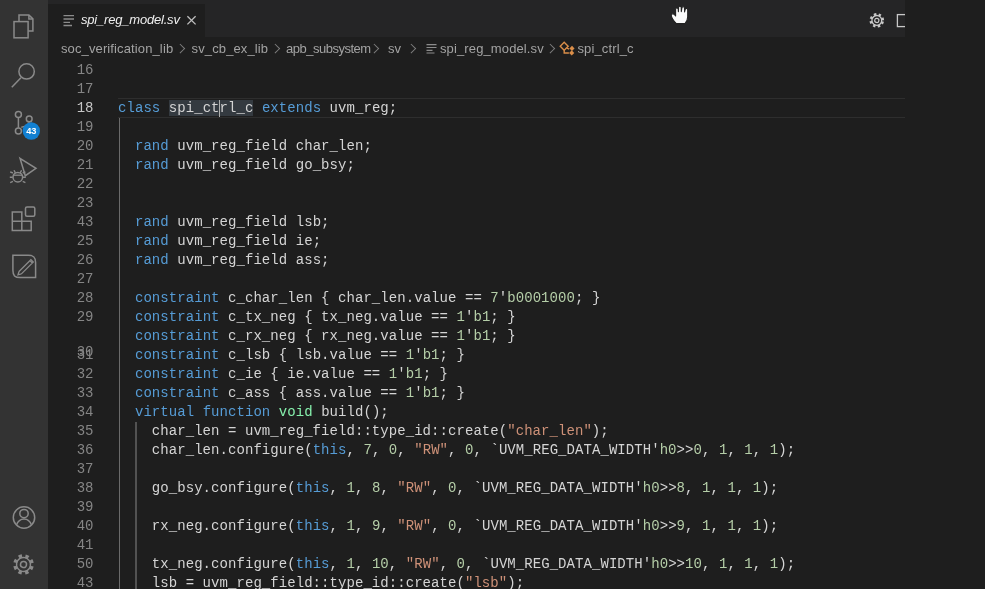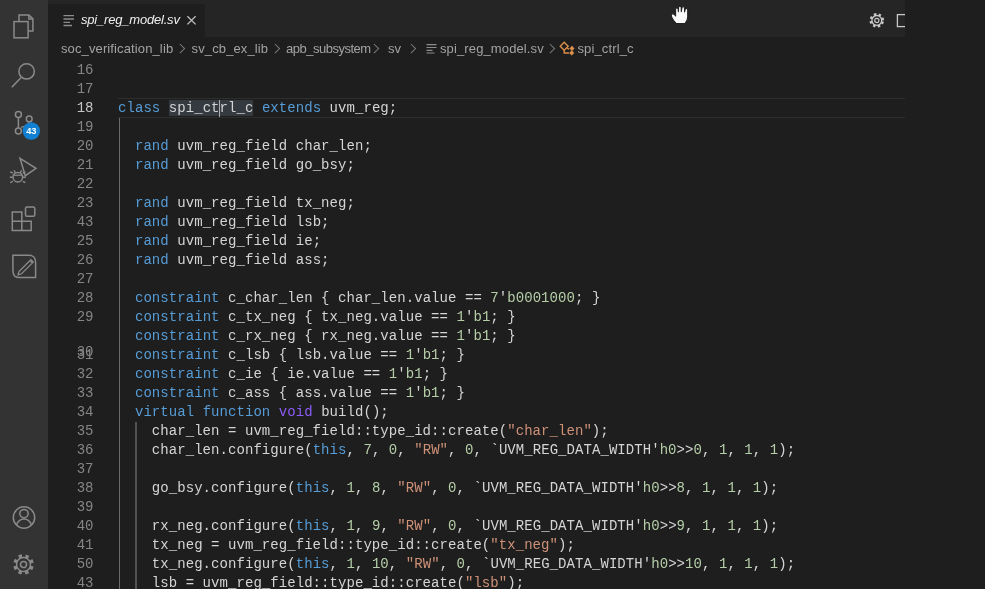--- a/index.html
+++ b/index.html
@@ -56,54 +56,52 @@
 <div class="num" style="top:80px">17</div>
 <div class="num anum" style="top:99px">18</div>
 <div class="code" style="top:99px"><i style="color:#569CD6">class</i> <span class="hl">spi_ctrl_c</span> <i style="color:#569CD6">extends</i> uvm_reg;</div>
 <div class="num" style="top:118px">19</div>
 <div class="num" style="top:137px">20</div>
 <div class="code" style="top:137px">  <i style="color:#569CD6">rand</i> uvm_reg_field char_len;</div>
 <div class="num" style="top:156px">21</div>
 <div class="code" style="top:156px">  <i style="color:#569CD6">rand</i> uvm_reg_field go_bsy;</div>
 <div class="num" style="top:175px">22</div>
 <div class="num" style="top:194px">23</div>
-<div class="code" style="top:194px">  <i style="color:#569CD6">rand</i> uvm_reg_field tx_neg;</div>
 <div class="num" style="top:213px">43</div>
 <div class="code" style="top:213px">  <i style="color:#569CD6">rand</i> uvm_reg_field lsb;</div>
 <div class="num" style="top:232px">25</div>
 <div class="code" style="top:232px">  <i style="color:#569CD6">rand</i> uvm_reg_field ie;</div>
 <div class="num" style="top:251px">26</div>
 <div class="code" style="top:251px">  <i style="color:#569CD6">rand</i> uvm_reg_field ass;</div>
 <div class="num" style="top:270px">27</div>
 <div class="num" style="top:289px">28</div>
 <div class="code" style="top:289px">  <i style="color:#569CD6">constraint</i> c_char_len { char_len.value == <i style="color:#B5CEA8">7</i>'<i style="color:#B5CEA8">b0001000</i>; }</div>
 <div class="num" style="top:308px">29</div>
 <div class="code" style="top:308px">  <i style="color:#569CD6">constraint</i> c_tx_neg { tx_neg.value == <i style="color:#B5CEA8">1</i>'<i style="color:#B5CEA8">b1</i>; }</div>
 <div class="num" style="top:343px">30</div>
 <div class="code" style="top:327px">  <i style="color:#569CD6">constraint</i> c_rx_neg { rx_neg.value == <i style="color:#B5CEA8">1</i>'<i style="color:#B5CEA8">b1</i>; }</div>
 <div class="num" style="top:346px">31</div>
 <div class="code" style="top:346px">  <i style="color:#569CD6">constraint</i> c_lsb { lsb.value == <i style="color:#B5CEA8">1</i>'<i style="color:#B5CEA8">b1</i>; }</div>
 <div class="num" style="top:365px">32</div>
 <div class="code" style="top:365px">  <i style="color:#569CD6">constraint</i> c_ie { ie.value == <i style="color:#B5CEA8">1</i>'<i style="color:#B5CEA8">b1</i>; }</div>
 <div class="num" style="top:384px">33</div>
 <div class="code" style="top:384px">  <i style="color:#569CD6">constraint</i> c_ass { ass.value == <i style="color:#B5CEA8">1</i>'<i style="color:#B5CEA8">b1</i>; }</div>
 <div class="num" style="top:403px">34</div>
-<div class="code" style="top:403px">  <i style="color:#569CD6">virtual</i> <i style="color:#569CD6">function</i> <i style="color:#8b5cf6">void</i> build();</div>
+<div class="code" style="top:403px">  <i style="color:#569CD6">virtual</i> <i style="color:#569CD6">function</i> <i style="color:#86efac">void</i> build();</div>
 <div class="num" style="top:422px">35</div>
 <div class="code" style="top:422px">    char_len = uvm_reg_field::type_id::create(<i style="color:#CE9178">"char_len"</i>);</div>
 <div class="num" style="top:441px">36</div>
 <div class="code" style="top:441px">    char_len.configure(<i style="color:#569CD6">this</i>, <i style="color:#B5CEA8">7</i>, <i style="color:#B5CEA8">0</i>, <i style="color:#CE9178">"RW"</i>, <i style="color:#B5CEA8">0</i>, `UVM_REG_DATA_WIDTH'<i style="color:#B5CEA8">h0</i>&gt;&gt;<i style="color:#B5CEA8">0</i>, <i style="color:#B5CEA8">1</i>, <i style="color:#B5CEA8">1</i>, <i style="color:#B5CEA8">1</i>);</div>
 <div class="num" style="top:460px">37</div>
 <div class="num" style="top:479px">38</div>
 <div class="code" style="top:479px">    go_bsy.configure(<i style="color:#569CD6">this</i>, <i style="color:#B5CEA8">1</i>, <i style="color:#B5CEA8">8</i>, <i style="color:#CE9178">"RW"</i>, <i style="color:#B5CEA8">0</i>, `UVM_REG_DATA_WIDTH'<i style="color:#B5CEA8">h0</i>&gt;&gt;<i style="color:#B5CEA8">8</i>, <i style="color:#B5CEA8">1</i>, <i style="color:#B5CEA8">1</i>, <i style="color:#B5CEA8">1</i>);</div>
 <div class="num" style="top:498px">39</div>
 <div class="num" style="top:517px">40</div>
 <div class="code" style="top:517px">    rx_neg.configure(<i style="color:#569CD6">this</i>, <i style="color:#B5CEA8">1</i>, <i style="color:#B5CEA8">9</i>, <i style="color:#CE9178">"RW"</i>, <i style="color:#B5CEA8">0</i>, `UVM_REG_DATA_WIDTH'<i style="color:#B5CEA8">h0</i>&gt;&gt;<i style="color:#B5CEA8">9</i>, <i style="color:#B5CEA8">1</i>, <i style="color:#B5CEA8">1</i>, <i style="color:#B5CEA8">1</i>);</div>
 <div class="num" style="top:536px">41</div>
-<div class="code" style="top:536px">    tx_neg = uvm_reg_field::type_id::create(<i style="color:#CE9178">"tx_neg"</i>);</div>
 <div class="num" style="top:555px">50</div>
 <div class="code" style="top:555px">    tx_neg.configure(<i style="color:#569CD6">this</i>, <i style="color:#B5CEA8">1</i>, <i style="color:#B5CEA8">10</i>, <i style="color:#CE9178">"RW"</i>, <i style="color:#B5CEA8">0</i>, `UVM_REG_DATA_WIDTH'<i style="color:#B5CEA8">h0</i>&gt;&gt;<i style="color:#B5CEA8">10</i>, <i style="color:#B5CEA8">1</i>, <i style="color:#B5CEA8">1</i>, <i style="color:#B5CEA8">1</i>);</div>
 <div class="num" style="top:574px">43</div>
 <div class="code" style="top:574px">    lsb = uvm_reg_field::type_id::create(<i style="color:#CE9178">"lsb"</i>);</div>
 <div id="guideA"></div>
     <div id="guideB"></div>
 <div id="cursor"></div>
 <div id="ruler"></div>
 <div class="mark" style="left:961px;top:99px;width:16px;height:3px;background:#8F8F8F"></div>
 <div class="mark" style="left:967px;top:96.5px;width:7.5px;height:7px;background:#C2C2C2"></div>

